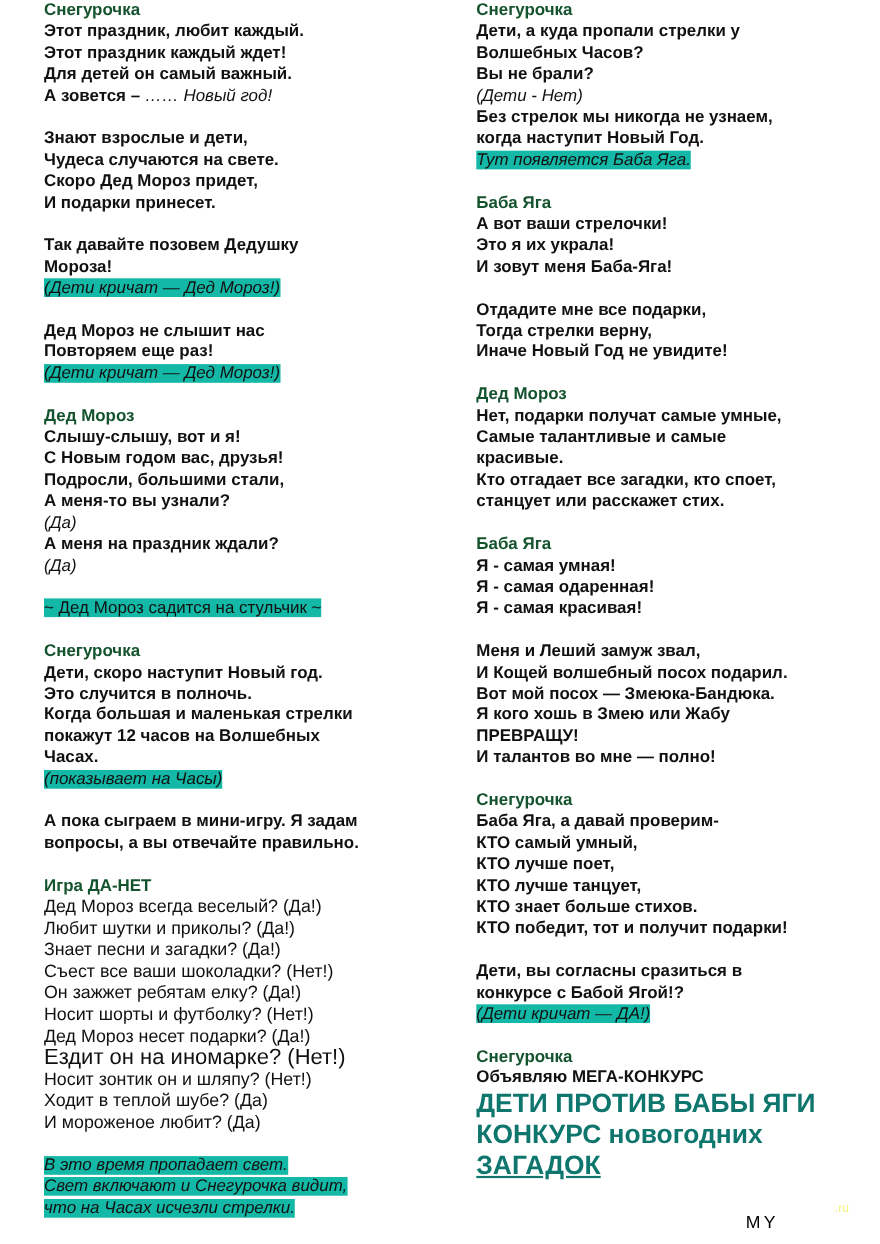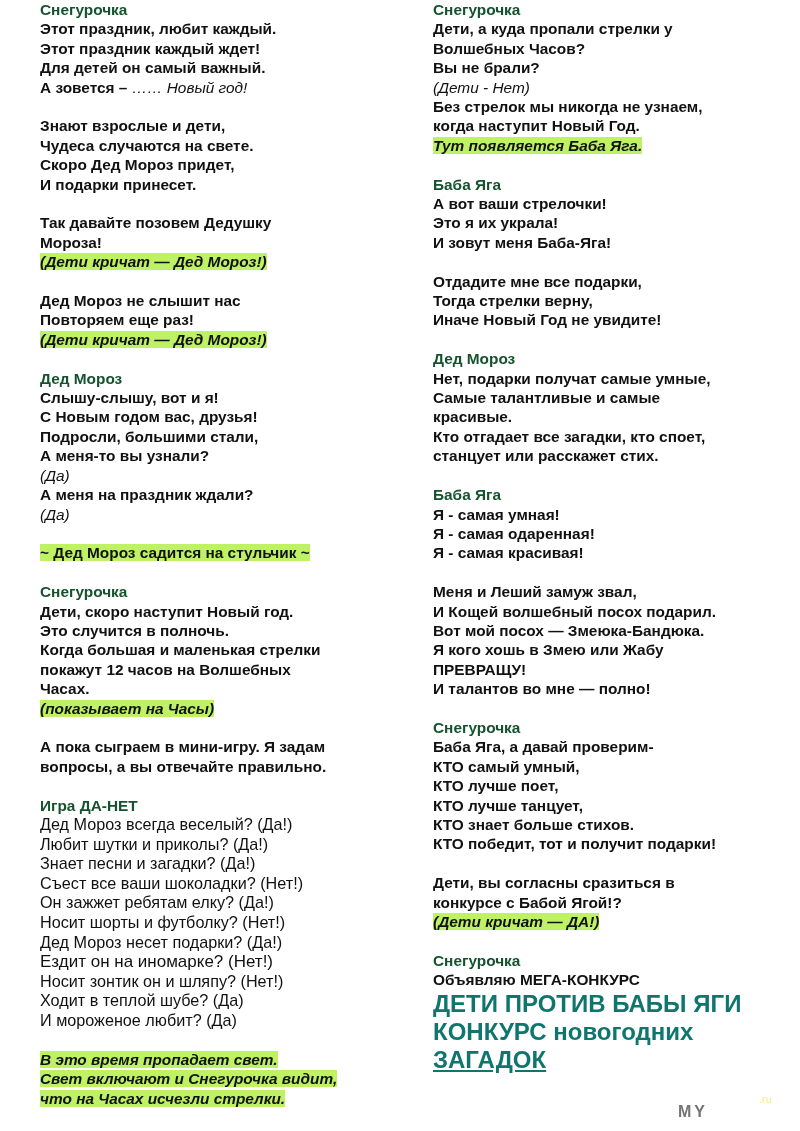--- a/index.html
+++ b/index.html
@@ -7,25 +7,25 @@
          font-family: "Liberation Sans", sans-serif; color: #111; }
   .col { position: absolute; top: 0; }
   .col.left { left: 40px; width: 370px; }
   .col.right { left: 433px; width: 365px; }
   .block { margin: 0; }
   .line { display: block; font-size: 15.4px; line-height: 19.4px; white-space: nowrap; }
   .b { font-weight: bold; }
   .r { color: #14532d; font-weight: bold; }
   .i { font-style: italic; font-weight: normal; }
   .n { font-weight: normal; }
-  .hl { background: #bef264; font-weight: bold; }
+  .hl { background: #14b8a6; }
   .gap { display: block; height: 19.4px; }
   .big { font-size: 24px; line-height: 28px; color: #0f766e; font-weight: bold; white-space: nowrap; display: block; }
   .u { text-decoration: underline; }
-  .watermark { position: absolute; left: 678px; top: 1103px; color: #737373; font-weight: bold; font-size: 16px; letter-spacing: 3px; text-align: right; }
+  .watermark { position: absolute; left: 678px; top: 1103px; color: #000000; font-weight: normal; font-size: 16px; letter-spacing: 3px; text-align: right; }
   .watermark2 { position: absolute; left: 759px; top: 1093px; color: #f5f07a; font-size: 11px; font-weight: normal; }
 </style>
 </head>
 <body>
 
 <div class="col left">
   <div class="block">
     <span class="line r">Снегурочка</span>
     <span class="line b">Этот праздник, любит каждый.</span>
     <span class="line b">Этот праздник каждый ждет!</span>
@@ -68,21 +68,21 @@
     <span class="line b">вопросы, а вы отвечайте правильно.</span>
     <span class="gap"></span>
     <span class="line r">Игра ДА-НЕТ</span>
     <span class="line n" style="font-size:16.2px;line-height:19.6px">Дед Мороз всегда веселый? (Да!)</span>
     <span class="line n" style="font-size:16.2px;line-height:19.6px">Любит шутки и приколы? (Да!)</span>
     <span class="line n" style="font-size:16.2px;line-height:19.6px">Знает песни и загадки? (Да!)</span>
     <span class="line n" style="font-size:16.2px;line-height:19.6px">Съест все ваши шоколадки? (Нет!)</span>
     <span class="line n" style="font-size:16.2px;line-height:19.6px">Он зажжет ребятам елку? (Да!)</span>
     <span class="line n" style="font-size:16.2px;line-height:19.6px">Носит шорты и футболку? (Нет!)</span>
     <span class="line n" style="font-size:16.2px;line-height:19.6px">Дед Мороз несет подарки? (Да!)</span>
-    <span class="line n" style="font-size:17px;line-height:19.6px">Ездит он на иномарке? (Нет!)</span>
+    <span class="line n" style="font-size:20px;line-height:19.6px">Ездит он на иномарке? (Нет!)</span>
     <span class="line n" style="font-size:16.2px;line-height:19.6px">Носит зонтик он и шляпу? (Нет!)</span>
     <span class="line n" style="font-size:16.2px;line-height:19.6px">Ходит в теплой шубе? (Да)</span>
     <span class="line n" style="font-size:16.2px;line-height:19.6px">И мороженое любит? (Да)</span>
     <span class="gap"></span>
     <span class="line"><span class="i hl">В это время пропадает свет.</span></span>
     <span class="line"><span class="i hl">Свет включают и Снегурочка видит,</span></span>
     <span class="line"><span class="i hl">что на Часах исчезли стрелки.</span></span>
   </div>
 </div>
 

